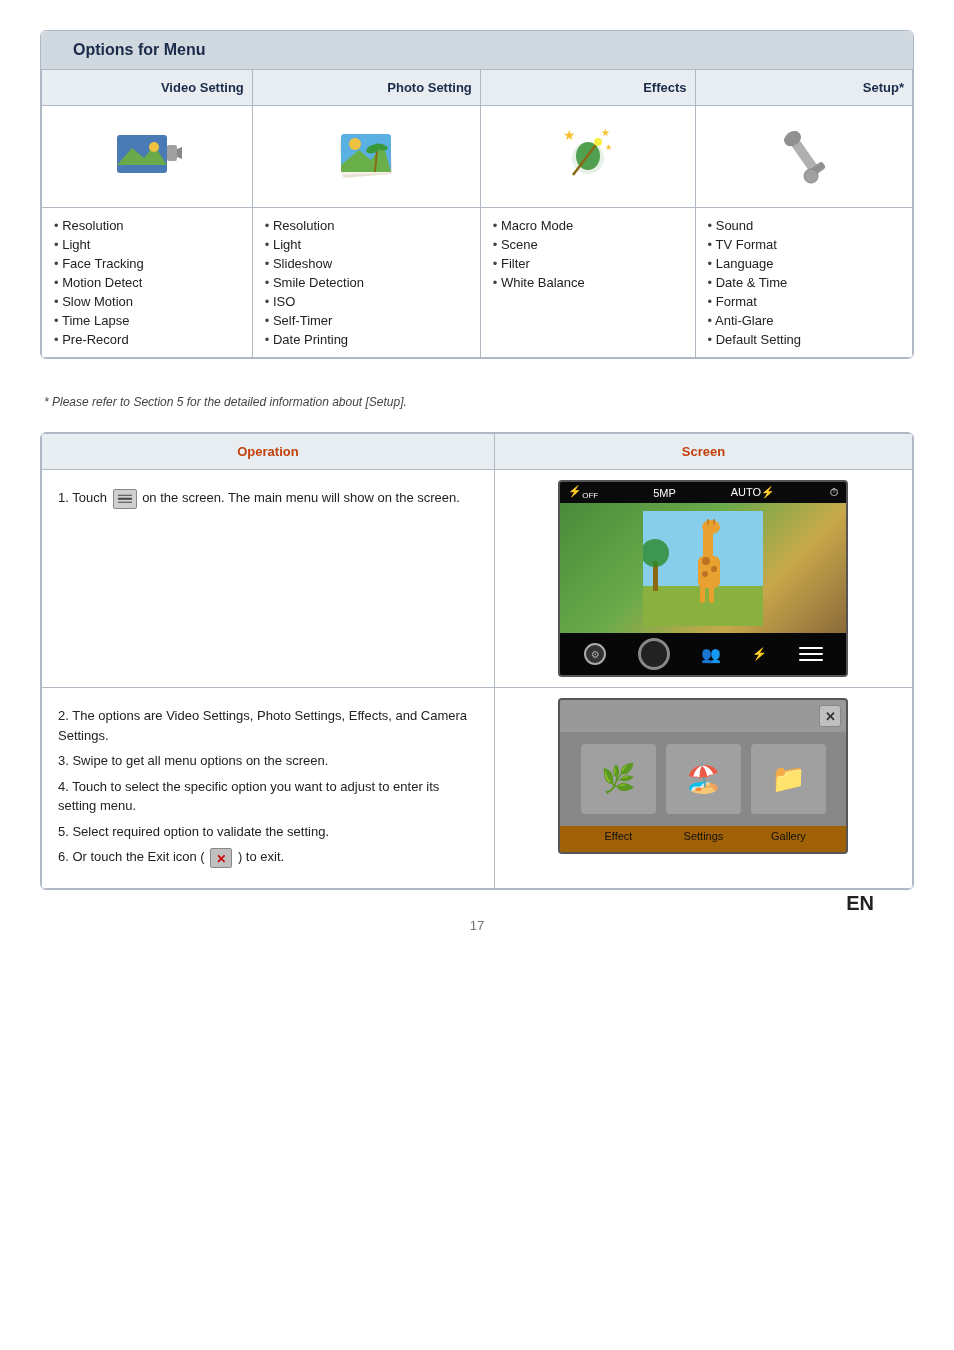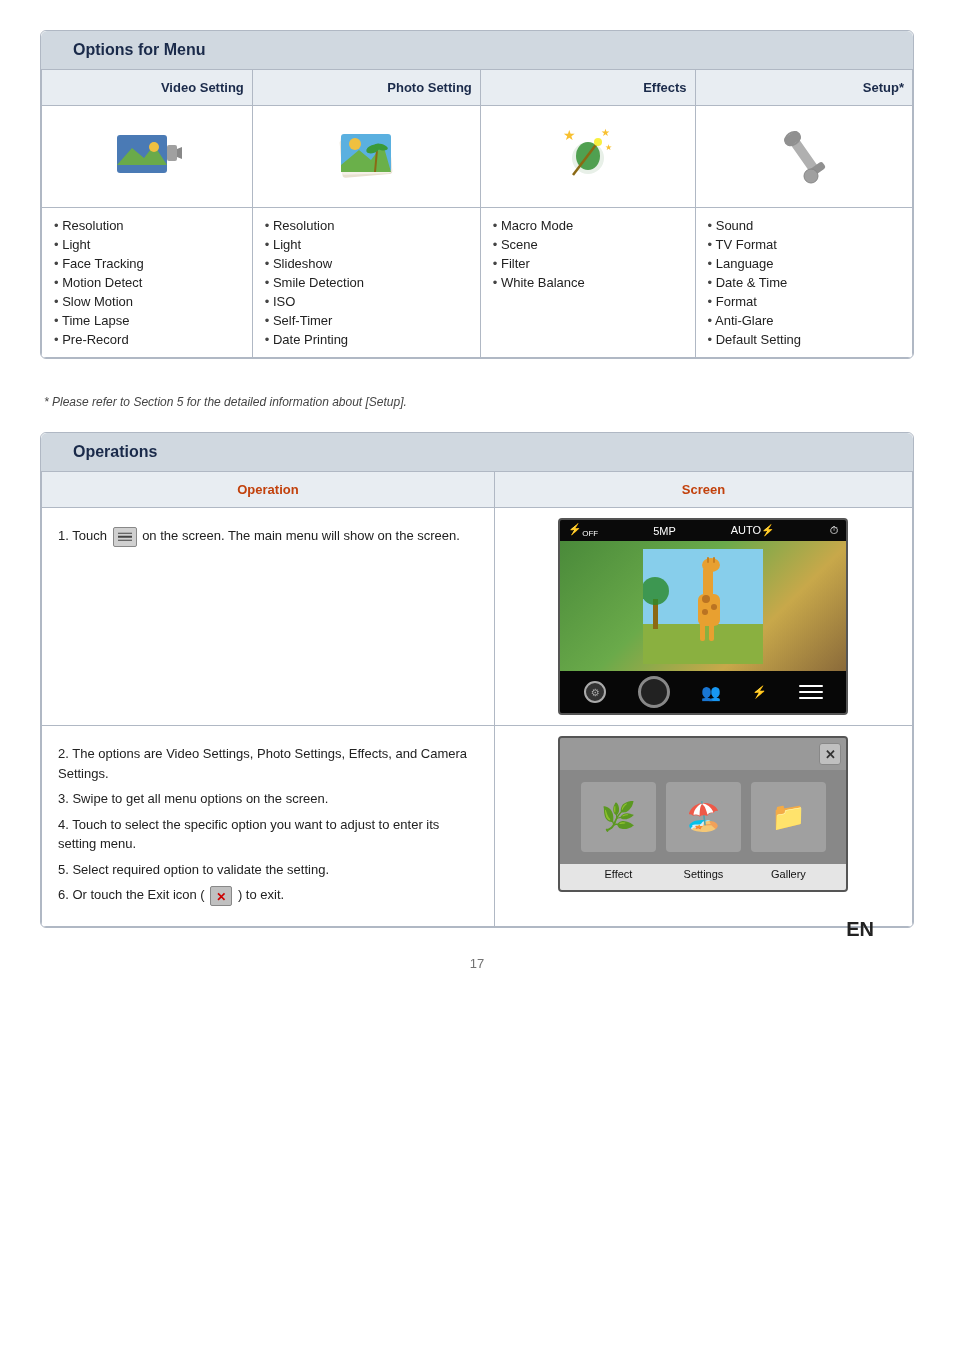--- a/index.html
+++ b/index.html
@@ -259,21 +259,21 @@
     .menu-icon-emoji {
       font-size: 28px;
       margin-bottom: 2px;
     }
 
     .menu-labels-row {
       display: flex;
       justify-content: center;
       gap: 10px;
       padding: 4px 8px 10px;
-      background: #e5e5e5;
+      background: #a16207;
     }
 
     .menu-label {
       width: 75px;
       text-align: center;
       font-size: 11px;
       color: #111;
     }
 
     
@@ -331,21 +331,21 @@
     
     .page-footer {
       text-align: center;
       margin-top: 20px;
       font-size: 13px;
       color: #737373;
     }
 
     .en-badge {
       position: absolute;
-      bottom: 30px;
+      bottom: 18px;
       right: 40px;
       font-size: 20px;
       font-weight: bold;
       color: #222;
     }
 
     .page-wrapper {
       position: relative;
     }
   </style>
@@ -481,21 +481,20 @@
     </table>
   </div>
 
   
   <p class="footnote">* Please refer to Section 5 for the detailed information about [Setup].</p>
 
   <br>
 
   
   <div class="operations-section">
-    <div class="section-header">Operations</div>
     <table class="ops-table">
       <thead>
         <tr>
           <th>Operation</th>
           <th>Screen</th>
         </tr>
       </thead>
       <tbody>
 
         <tr>

